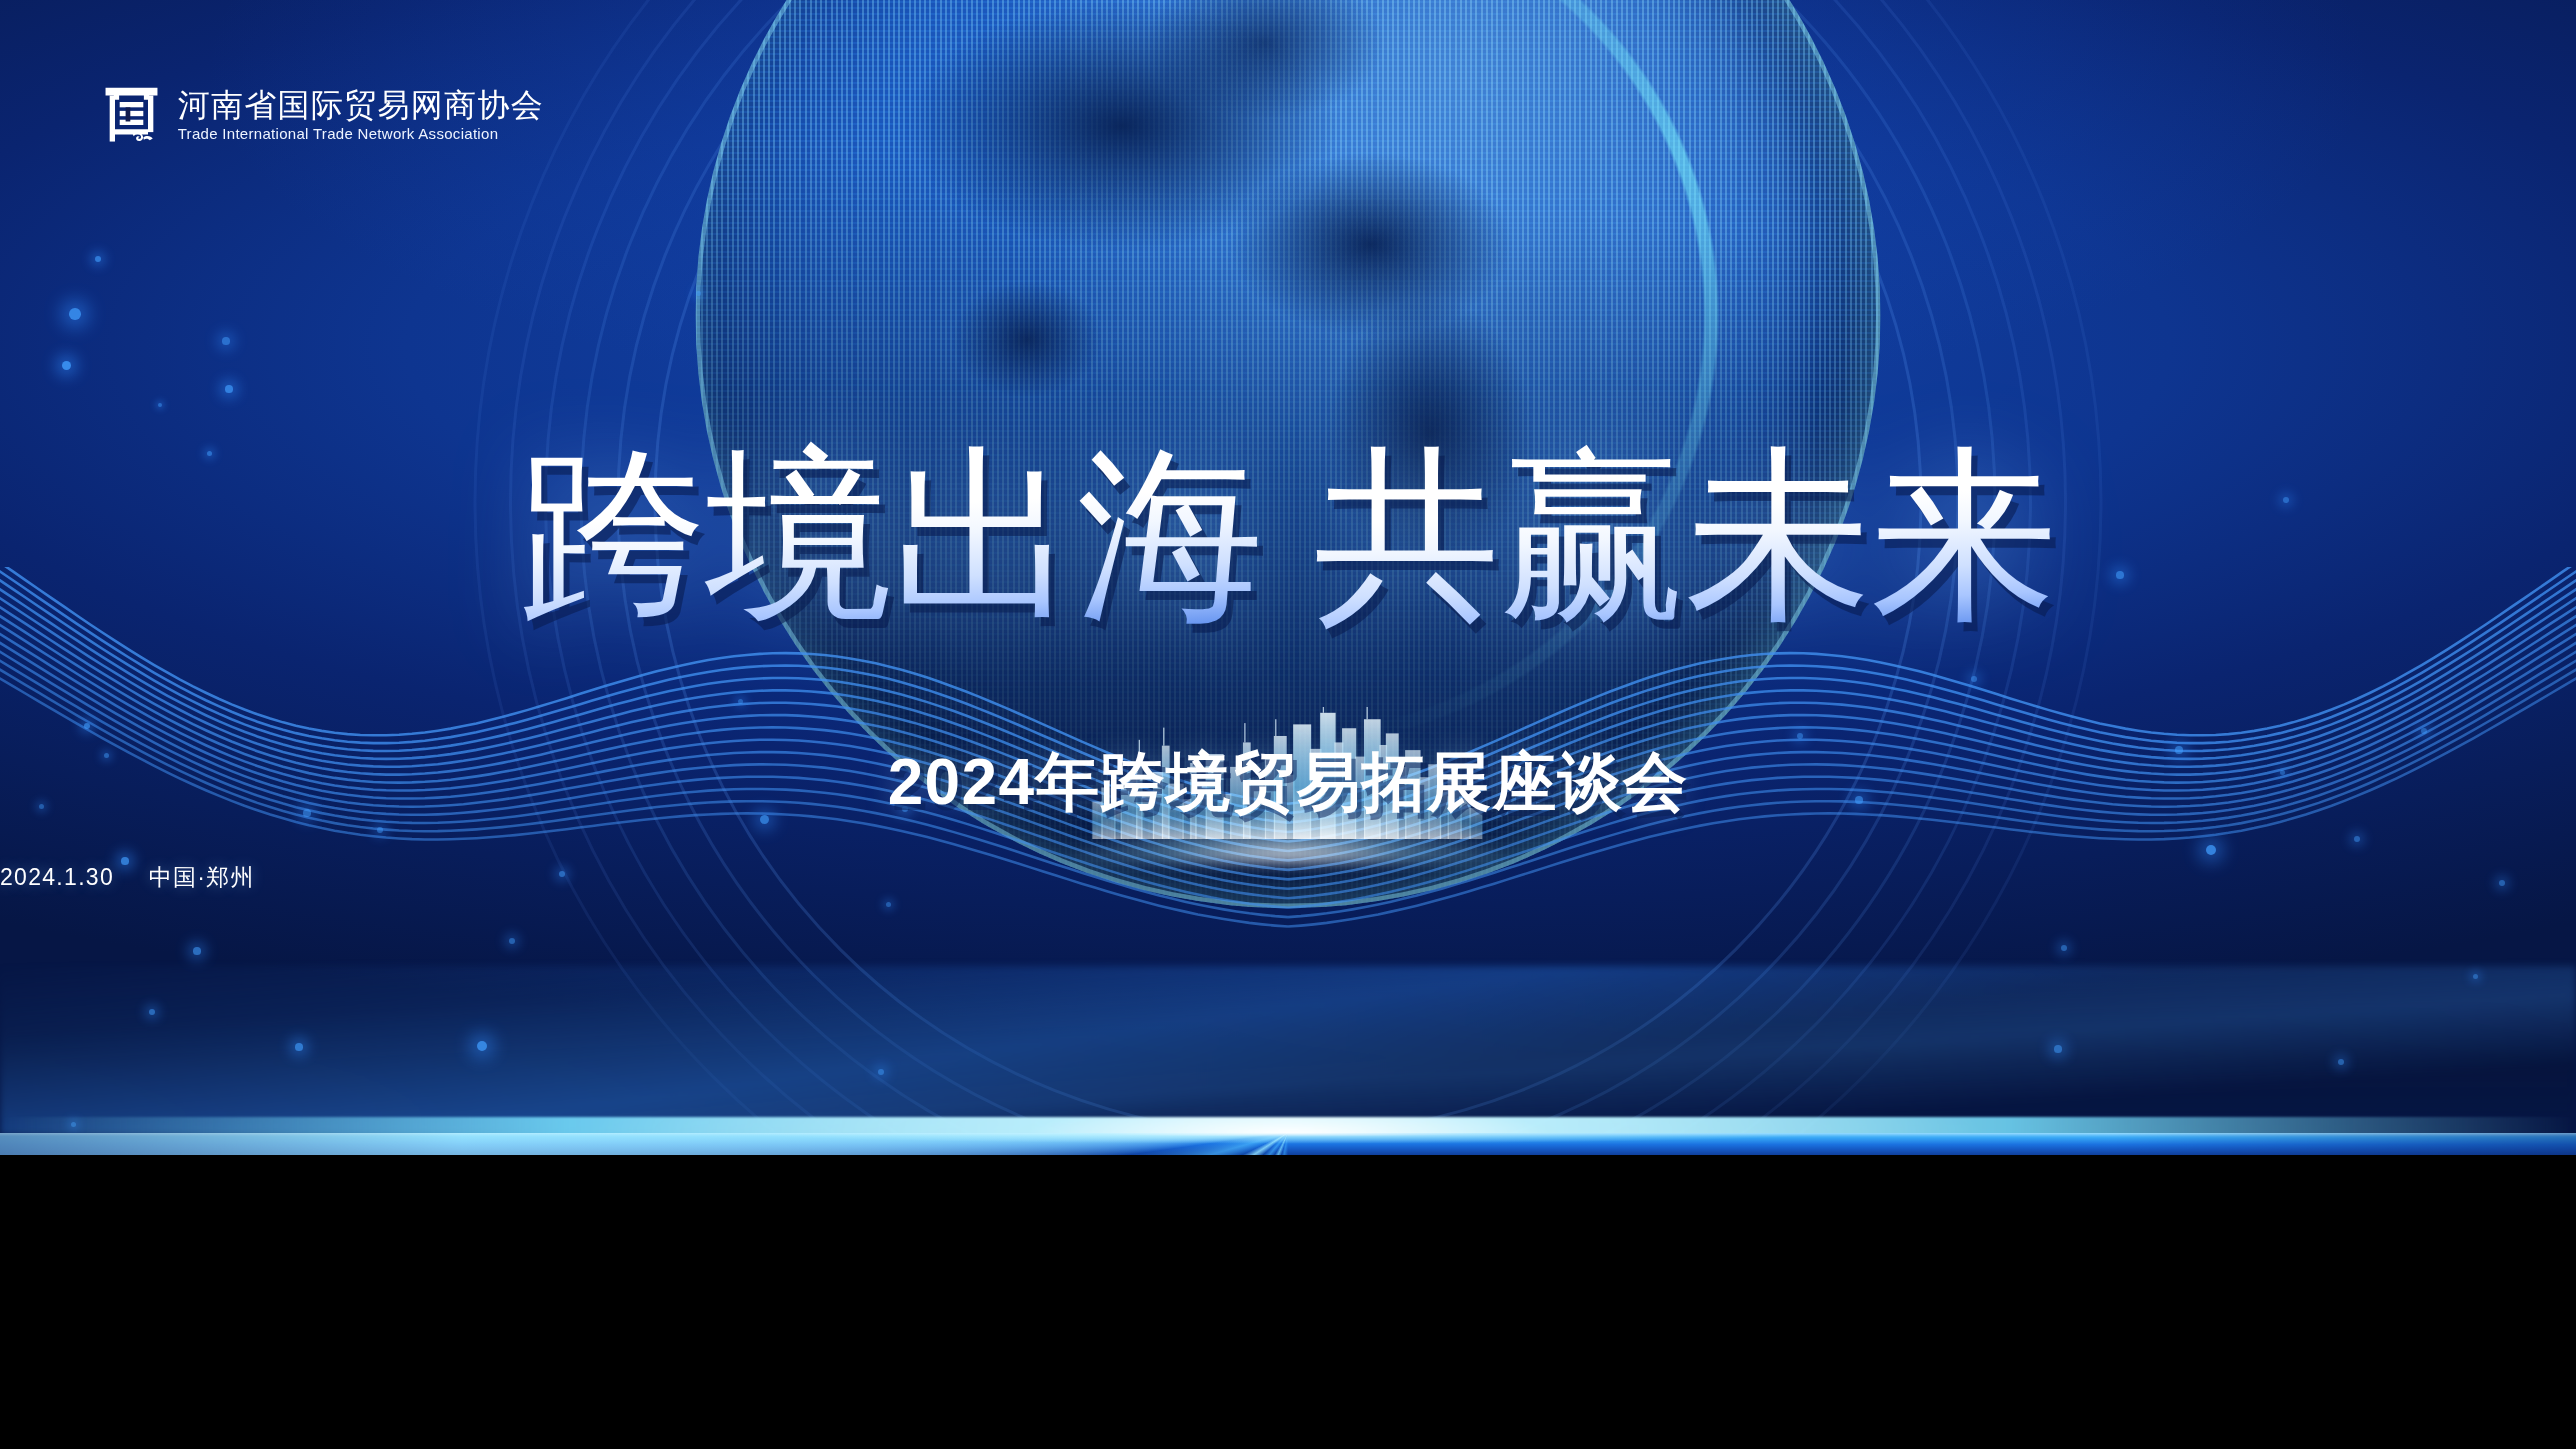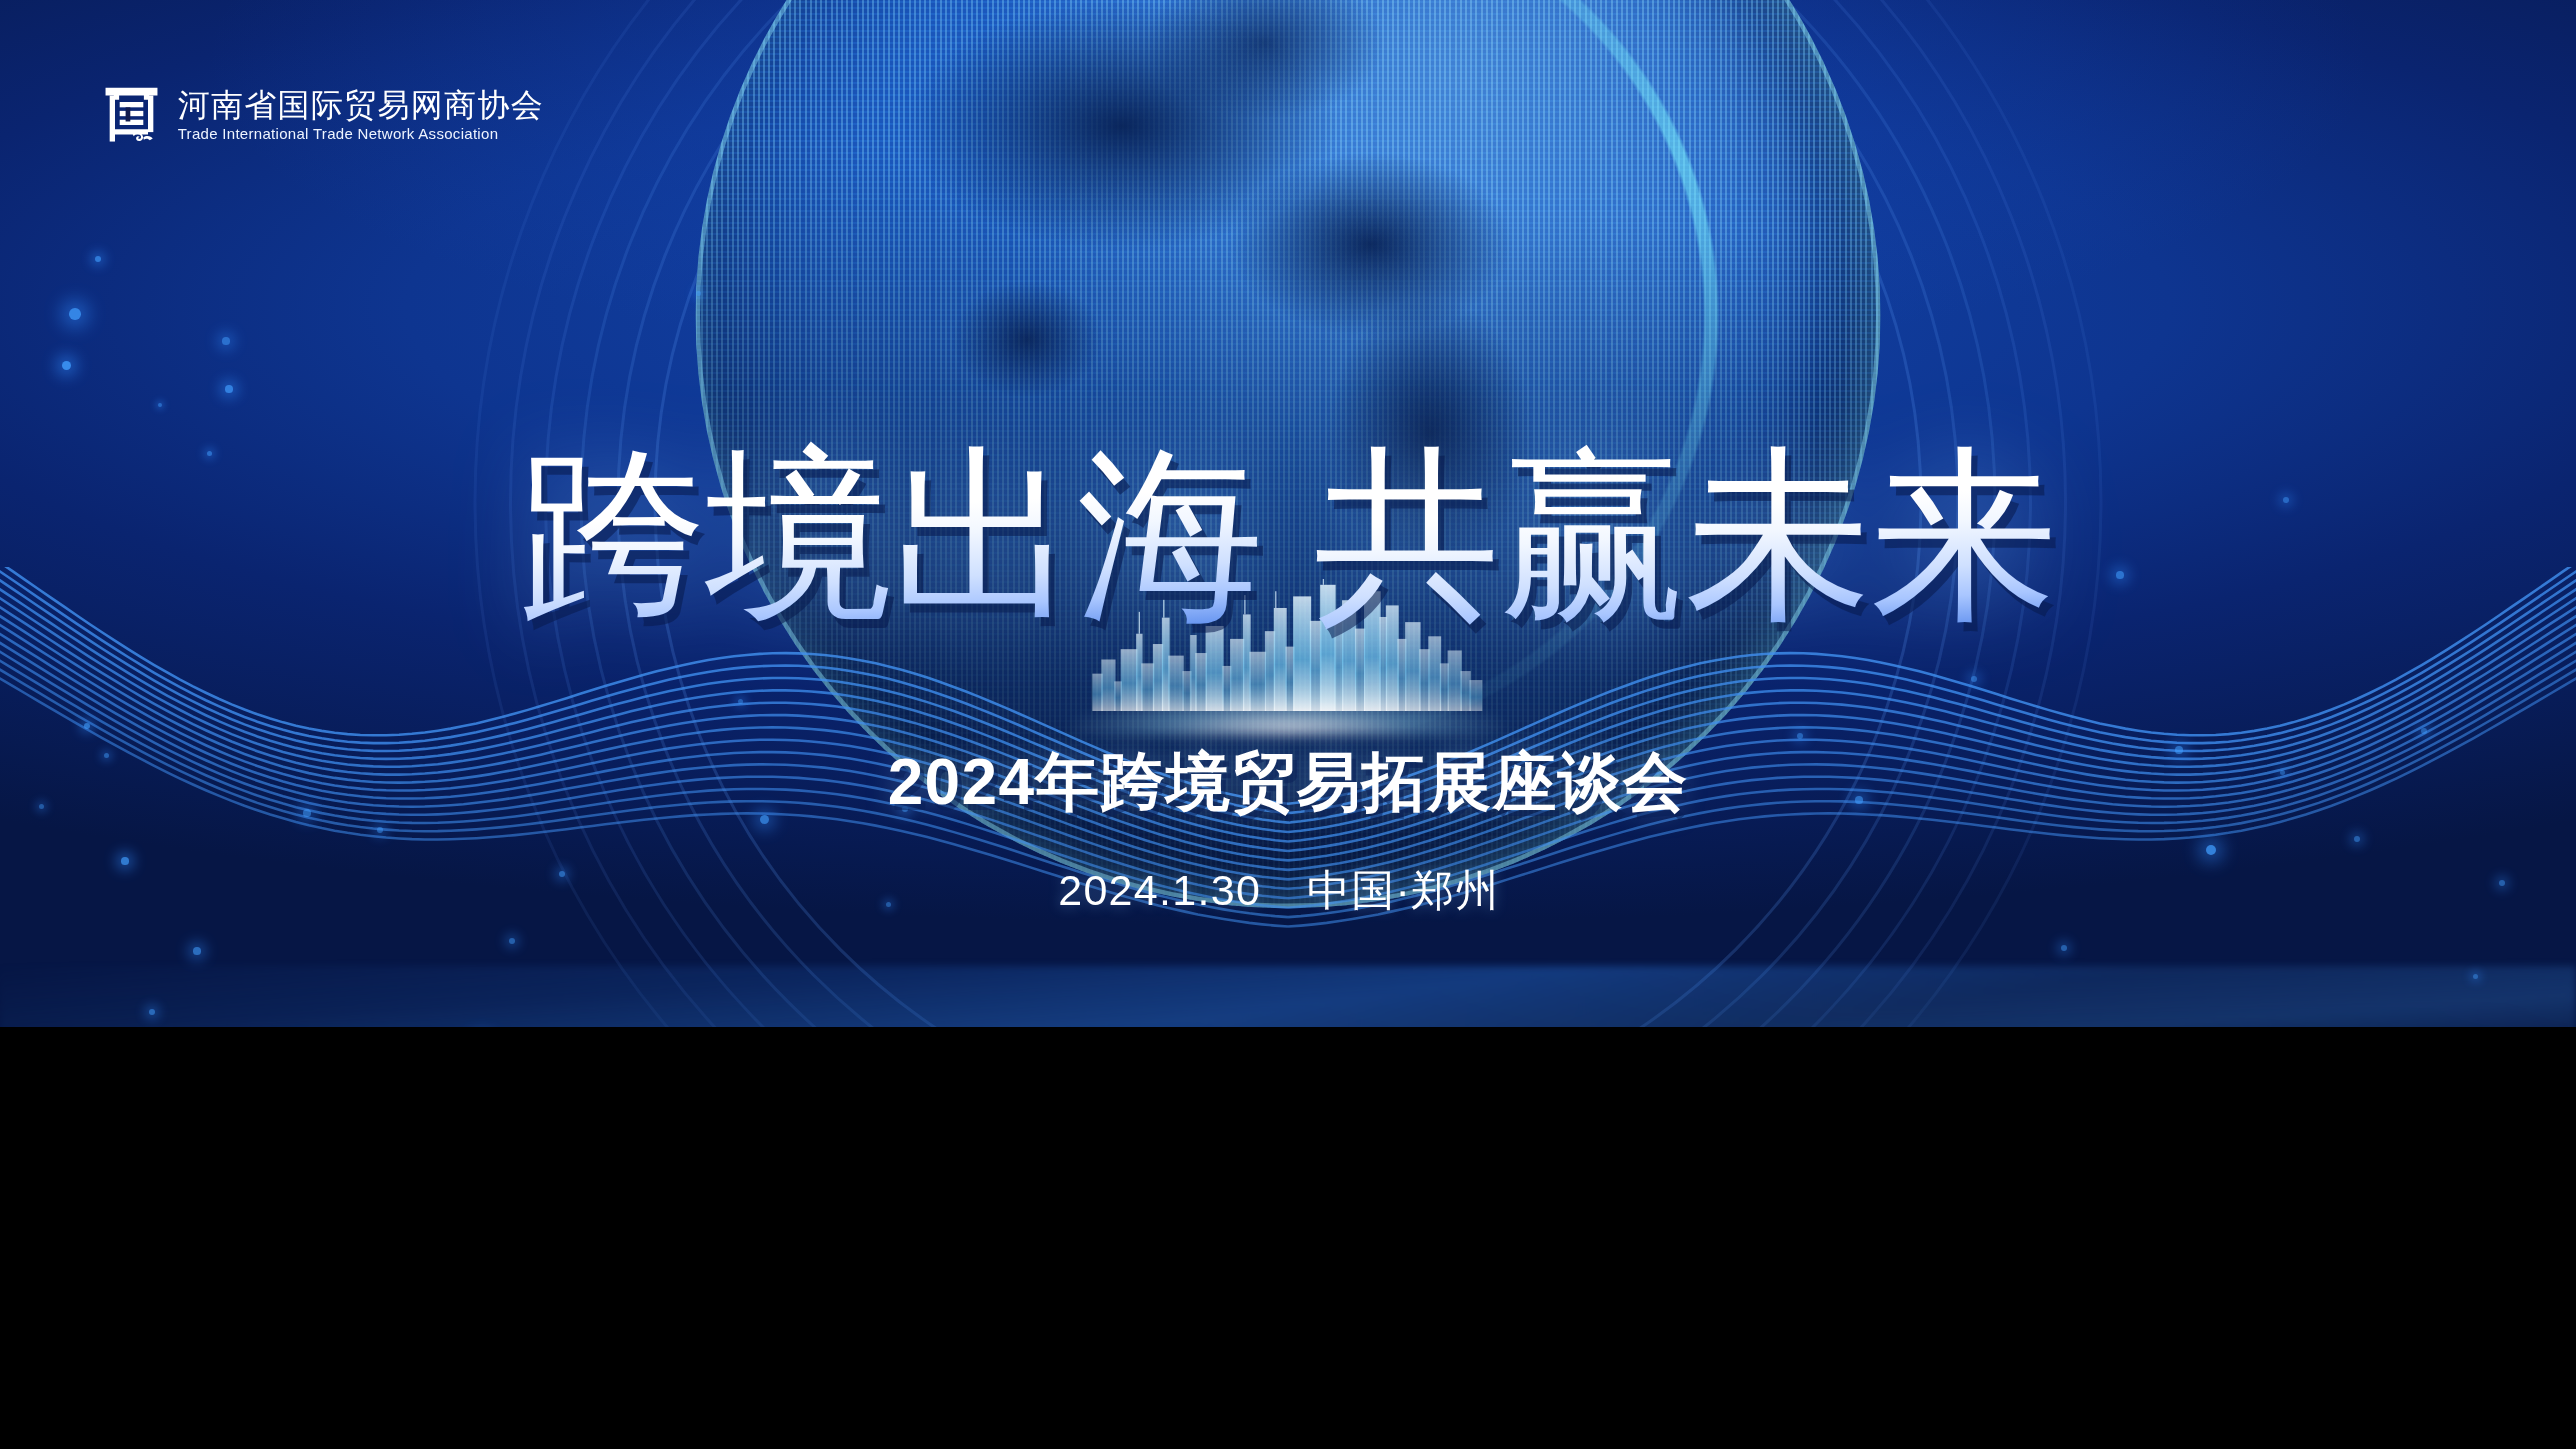--- a/index.html
+++ b/index.html
@@ -1,21 +1,21 @@
 <!DOCTYPE html>
 <html style="font-size:10.3px"><head>
 <meta charset="utf-8">
 <title>跨境出海 共赢未来</title>
 <style>
   * { margin:0; padding:0; box-sizing:border-box; }
   html,body { background:#000; }
 
   .stage {
     position:relative;
-    width:2576px; height:1027px;
+    width:2576px; height:1155px;
     overflow:hidden;
     font-family:"Liberation Sans","DejaVu Sans",sans-serif;
     background:
       radial-gradient(ellipse 60% 45% at 50% 6%,  rgba(22,74,190,.55) 0%, rgba(22,74,190,0) 70%),
       radial-gradient(ellipse 90% 60% at 50% 30%, #1346ad 0%, #0e3590 38%, #0a2470 62%, #061645 100%),
       linear-gradient(180deg, #061334 0%, #0a2166 25%, #0d2f86 48%, #0b2a78 62%, #071a4c 72%, #05102f 78%);
   }
 
   
   .rings { position:absolute; left:50%; top:-335px; transform:translateX(-50%); width:1674px; height:1674px; }
@@ -187,22 +187,22 @@
   
   .subtitle{
     position:absolute; left:0; right:0; top:739px; text-align:center;
     font-size:64px; font-weight:700; color:#fff; letter-spacing:1.3px;
     text-shadow:4.5px 5.8px 0 rgba(8,30,85,.5), 0 0 26px rgba(140,200,255,.35);
     white-space:nowrap;
   }
 
   
   .dateline{
-    position:absolute; left:0; right:18px; top:862px; text-align:center;
-    font-size:43px; font-weight:400; color:#ffffff; letter-spacing:1.3px;
+    position:absolute; left:0; right:18px; top:862px; 
+    font-size:23px; font-weight:400; color:#ffffff; letter-spacing:1.3px;
     text-shadow:0 0 14px rgba(130,195,255,.45);
     white-space:nowrap;
   }
   .dateline .sep{ display:inline-block; width:19.3px; }
 </style>
 </head>
 <body>
 
 <div class="stage">
 

